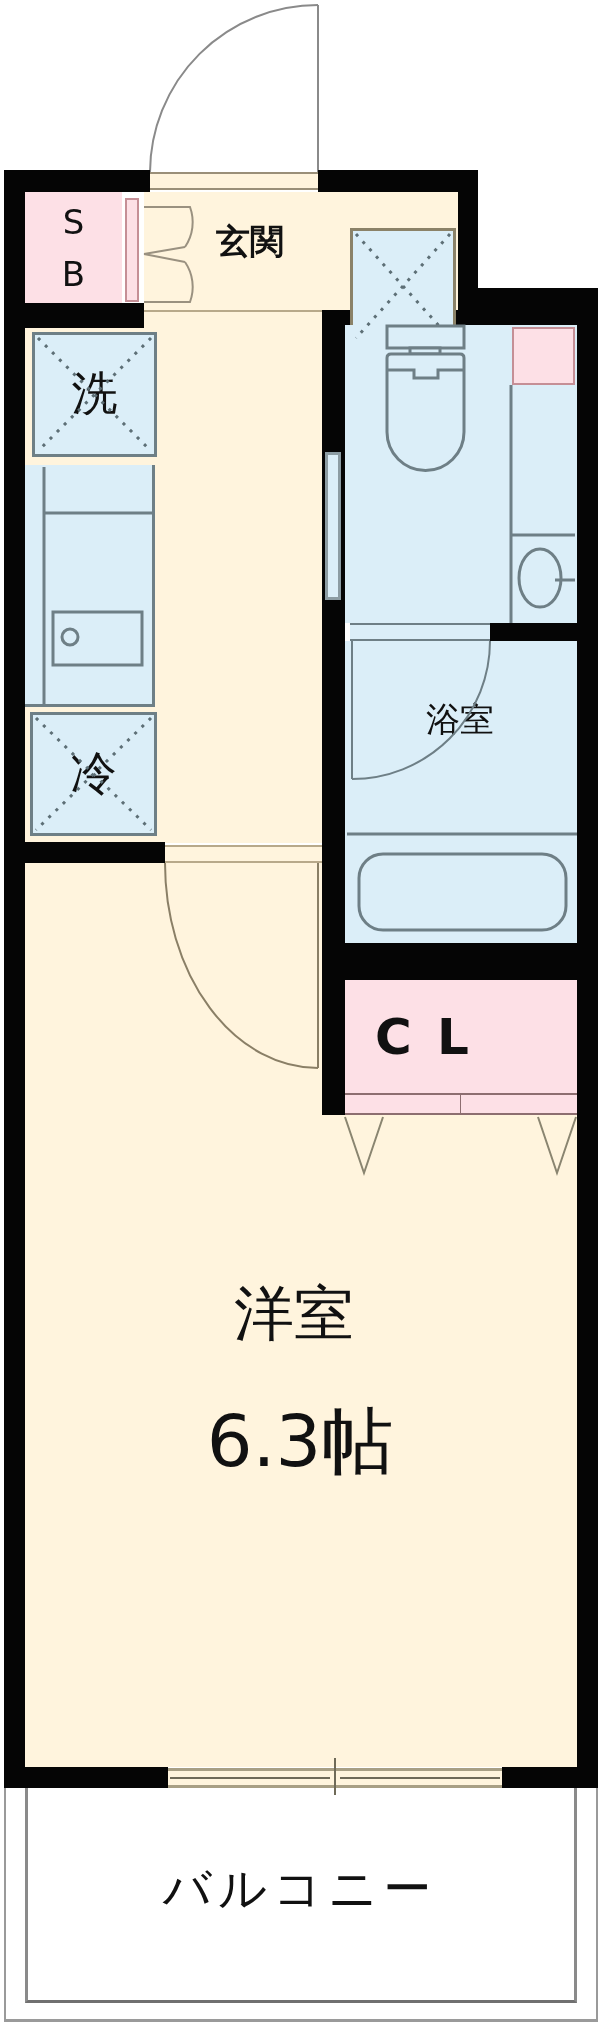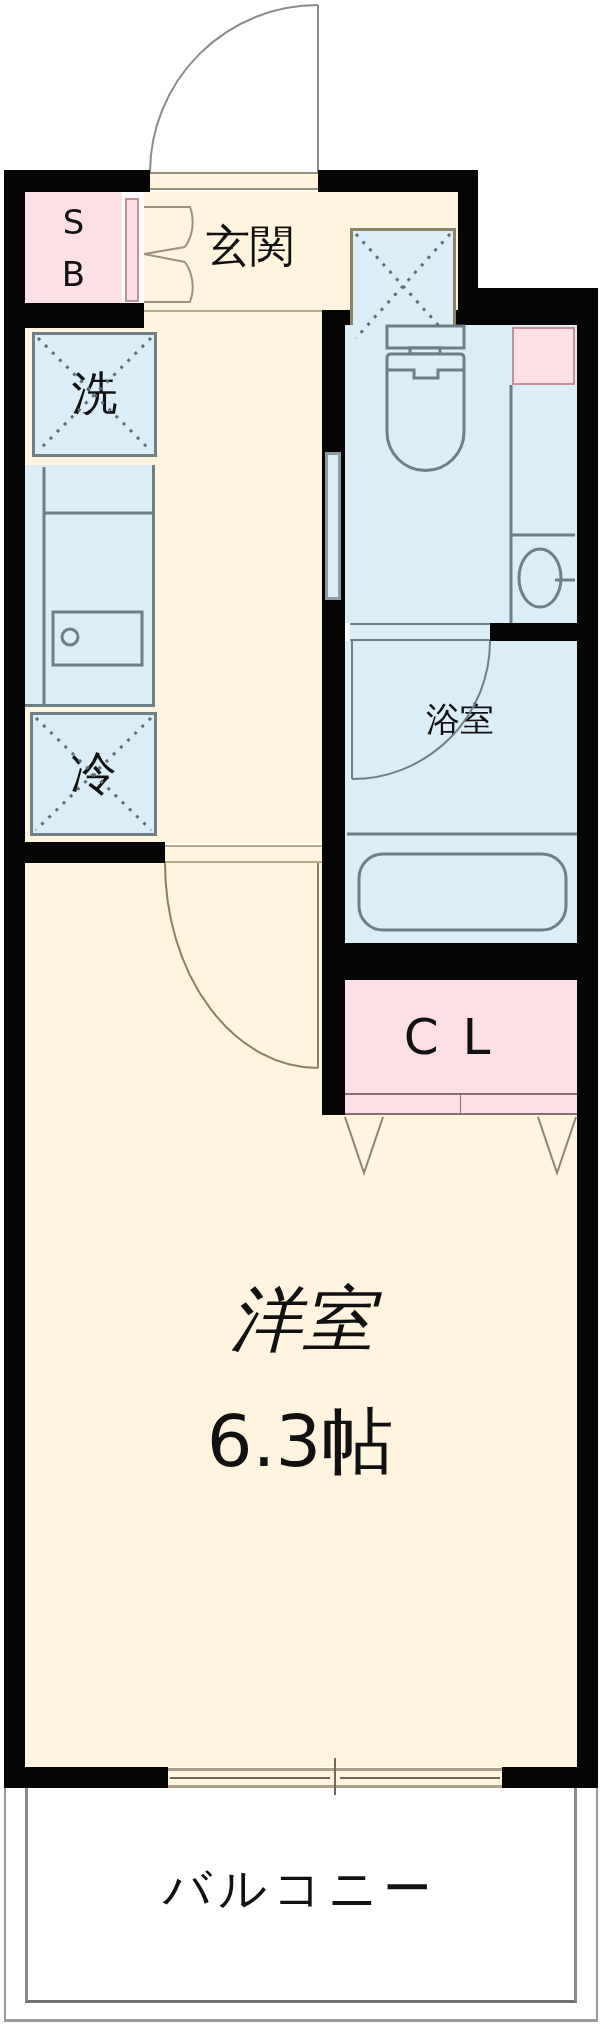--- a/index.html
+++ b/index.html
@@ -35,21 +35,21 @@
 <div class="cream" style="left:150px;top:172px;width:168px;height:18px;border-top:2px solid #9a8f78;border-bottom:2px solid #9a8f78;box-sizing:border-box;"></div>
 <div class="cream" style="left:144px;top:192px;width:314px;height:118px;"></div>
 <div class="wall" style="left:25px;top:303px;width:119px;height:25px;"></div>
 <div class="cream" style="left:144px;top:310px;width:178px;height:20px;border-top:2px solid #b8a98a;border-bottom:2px solid #b8a98a;box-sizing:border-box;"></div>
 
 <div class="pink" style="left:25px;top:192px;width:97px;height:111px;"></div>
 <div class="pink" style="left:125px;top:198px;width:14px;height:104px;border:2px solid #c58f96;box-sizing:border-box;"></div>
 <div class="lbl" style="left:25px;top:205px;width:97px;font-size:34px;">S</div>
 <div class="lbl" style="left:25px;top:257px;width:97px;font-size:34px;">B</div>
 
-<div class="lbl" style="left:185px;top:224px;width:130px;font-size:44px;">玄関</div>
+<div class="lbl" style="left:185px;top:224px;width:130px;font-size:34px;font-weight:bold;">玄関</div>
 
 <div class="blue" style="left:350px;top:228px;width:106px;height:116px;border:3px solid #8b8268;box-sizing:border-box;"></div>
 
 <div class="cream" style="left:25px;top:328px;width:297px;height:515px;"></div>
 <div class="wall" style="left:322px;top:310px;width:23px;height:805px;"></div>
 
 <div class="blue" style="left:32px;top:332px;width:125px;height:125px;border:3px solid #6e7f86;box-sizing:border-box;"></div>
 <div class="lbl" style="left:32px;top:370px;width:125px;font-size:46px;">洗</div>
 
 <div class="blue" style="left:25px;top:465px;width:130px;height:242px;border-right:3px solid #6e7f86;border-bottom:3px solid #6e7f86;box-sizing:border-box;"></div>
@@ -62,30 +62,30 @@
 <div class="blue" style="left:325px;top:452px;width:16px;height:148px;border:3px solid #8c9ca3;box-sizing:border-box;"></div>
 
 <div class="wall" style="left:490px;top:623px;width:87px;height:18px;"></div>
 <div class="blue" style="left:345px;top:641px;width:232px;height:302px;"></div>
 <div class="blue" style="left:350px;top:623px;width:140px;height:18px;border-top:2px solid #6e7f86;border-bottom:2px solid #6e7f86;box-sizing:border-box;"></div>
 <div class="lbl" style="left:390px;top:702px;width:140px;font-size:34px;">浴室</div>
 
 <div class="wall" style="left:322px;top:943px;width:276px;height:37px;"></div>
 
 <div class="pink" style="left:345px;top:980px;width:232px;height:115px;border-bottom:2px solid #8d6e70;box-sizing:border-box;"></div>
-<div class="lbl" style="left:357px;top:1012px;width:184px;font-size:50px;letter-spacing:4px;">C L</div>
+<div class="lbl" style="left:332px;top:1012px;width:184px;font-size:50px;letter-spacing:4px;font-weight:bold;">C L</div>
 <div class="pink" style="left:345px;top:1095px;width:116px;height:20px;border-bottom:2px solid #8d6e70;border-right:1px solid #8d6e70;box-sizing:border-box;"></div>
 <div class="pink" style="left:461px;top:1095px;width:116px;height:20px;border-bottom:2px solid #8d6e70;box-sizing:border-box;"></div>
 
 <div class="wall" style="left:25px;top:842px;width:140px;height:21px;"></div>
 <div class="cream" style="left:165px;top:845px;width:157px;height:18px;border-top:2px solid #b8a98a;border-bottom:2px solid #b8a98a;box-sizing:border-box;"></div>
 <div class="cream" style="left:25px;top:863px;width:297px;height:252px;"></div>
 <div class="cream" style="left:25px;top:1115px;width:552px;height:652px;"></div>
 
-<div class="lbl" style="left:152px;top:1283px;width:300px;font-size:72px;font-style:italic;">洋室</div>
+<div class="lbl" style="left:144px;top:1283px;width:300px;font-size:60px;">洋室</div>
 <div class="lbl" style="left:150px;top:1405px;width:300px;font-size:72px;">6.3帖</div>
 
 <div class="cream" style="left:168px;top:1768px;width:334px;height:20px;border-top:3px solid #a89f84;border-bottom:3px solid #a89f84;box-sizing:border-box;"></div>
 
 <div class="abs" style="left:4px;top:1788px;width:594px;height:234px;border-left:2px solid #9a9a9a;border-right:2px solid #9a9a9a;border-bottom:3px solid #9a9a9a;box-sizing:border-box;"></div>
 <div class="abs" style="left:25px;top:1788px;width:552px;height:215px;border-left:3px solid #8a8a8a;border-right:3px solid #8a8a8a;border-bottom:3px solid #707070;box-sizing:border-box;background:#fff;"></div>
 <div class="lbl" style="left:60px;top:1864px;width:480px;font-size:48px;letter-spacing:6px;">バルコニー</div>
 
 <svg width="600" height="2026" style="pointer-events:none;">
 

